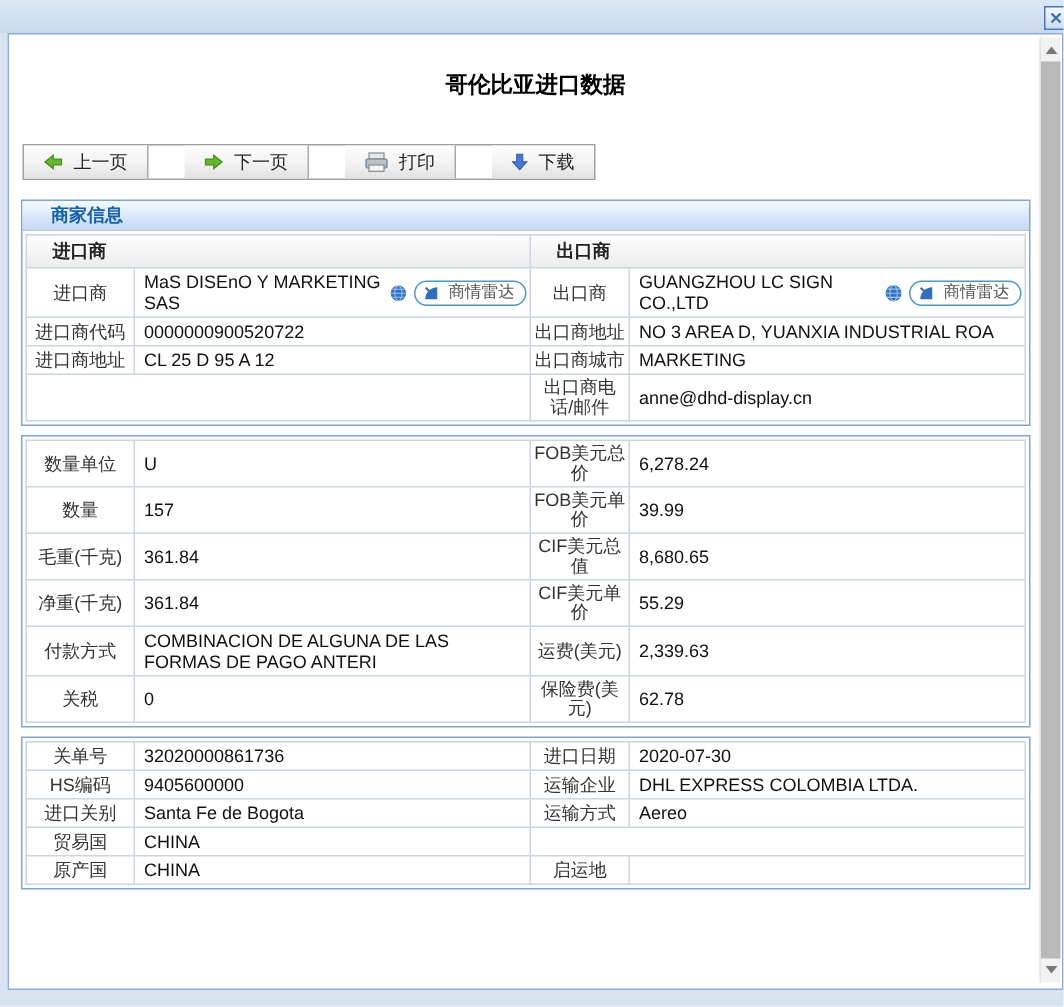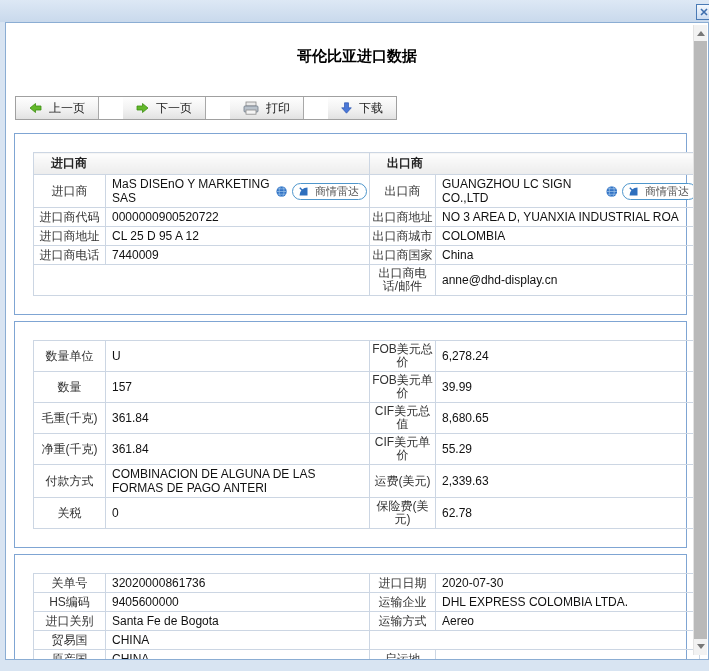--- a/index.html
+++ b/index.html
@@ -29,21 +29,21 @@
   .tbtn:last-child{border-right:none;}
   .content{padding:0 21px 0 8px;}
   .section{border:1px solid #7fa5d3;margin-top:6px;background:#fff;}
   .section.first{margin-top:13px;}
   .sec-header{
     height:19px;line-height:19px;padding-left:19px;
     background:linear-gradient(#f3f9fe,#c3d9f3);
     border-bottom:1px solid #aac6e6;
     color:#1460ae;font-weight:bold;
   }
-  table{width:calc(100% - 4px);margin:18px;border-collapse:collapse;table-layout:fixed;}
+  table{width:calc(100% - 4px);margin:2px;border-collapse:collapse;table-layout:fixed;}
   td{border:1px solid #ccd6e3;vertical-align:middle;word-wrap:break-word;}
   td.sub{
     background:linear-gradient(#fdfdfd,#ececec);
     font-weight:bold;text-align:left;padding:2px 2px 2px 17px;color:#222;
   }
   td.lab{text-align:center;color:#333;padding:2px;line-height:13px;}
   td.val{text-align:left;padding:2px 2px 2px 6px;color:#111;line-height:14px;}
   .cellflex{display:flex;align-items:center;gap:5px;}
   .radar-badge{
     display:inline-flex;align-items:center;gap:6px;height:15px;
@@ -102,20 +102,21 @@
       <svg width="11" height="12" viewBox="0 0 11 12">
         <path d="M3.5,0.8 L7.5,0.8 L7.5,5.8 L10.3,5.8 L5.5,11.2 L0.7,5.8 L3.5,5.8 Z" fill="#4a78d8" stroke="#2d55b0" stroke-width="0.7"></path>
       </svg>
       <span>下载</span>
     </div>
   </div>
 
   <div class="content">
 
     <div class="section first">
+      <div class="sec-header">商家信息</div>
       <table>
         <colgroup>
             <col style="width:72px">
             <col style="width:264px">
             <col style="width:66px">
             <col>
           </colgroup>
         <tbody>
             <tr class="h-sub">
           <td class="sub" colspan="2">进口商</td>
@@ -162,27 +163,21 @@
         <tr class="h19">
           <td class="lab">进口商代码</td>
           <td class="val">0000000900520722</td>
           <td class="lab">出口商地址</td>
           <td class="val">NO 3 AREA D, YUANXIA INDUSTRIAL ROA</td>
         </tr>
         <tr class="h19">
           <td class="lab">进口商地址</td>
           <td class="val">CL 25 D 95 A 12</td>
           <td class="lab">出口商城市</td>
-          <td class="val">COLOMBIA</td>
-        </tr>
-        <tr class="h19">
-          <td class="lab">进口商电话</td>
-          <td class="val">7440009</td>
-          <td class="lab">出口商国家</td>
-          <td class="val">China</td>
+          <td class="val">MARKETING</td>
         </tr>
         <tr class="h30">
           <td class="val" colspan="2"></td>
           <td class="lab">出口商电话/邮件</td>
           <td class="val">anne@dhd-display.cn</td>
         </tr>
       </tbody>
         </table>
     </div>
 

